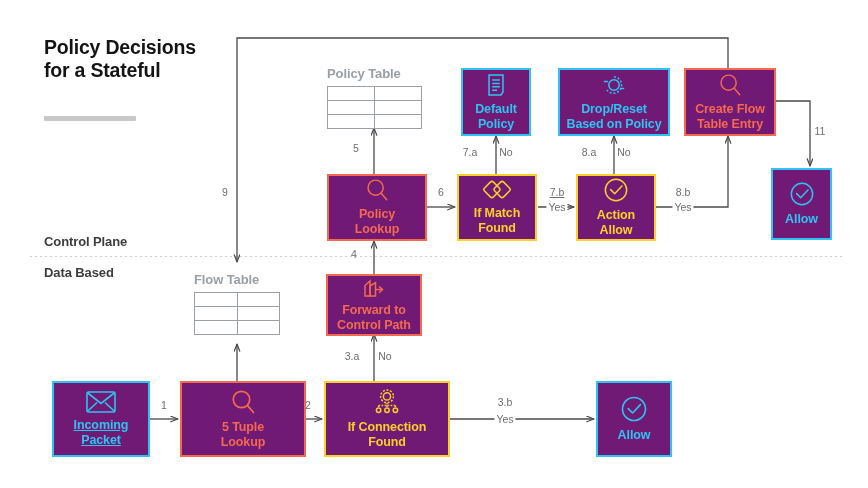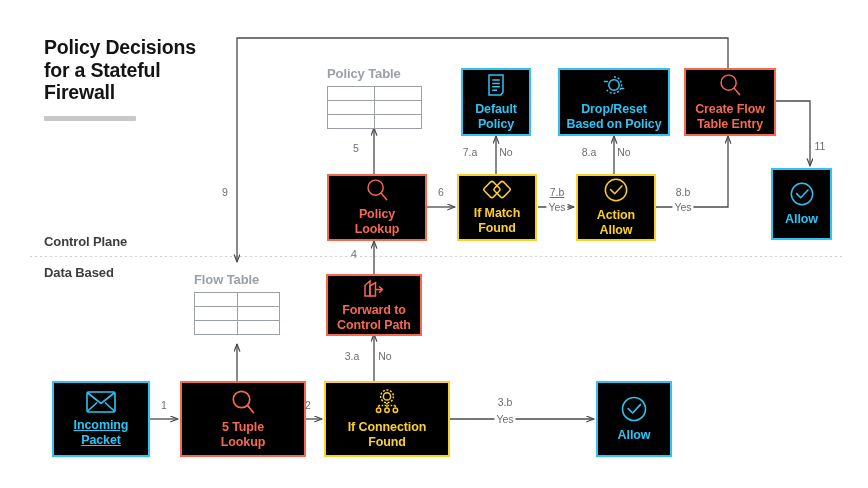--- a/index.html
+++ b/index.html
@@ -24,21 +24,21 @@
 
   
   .plane-label{
     position:absolute;font-size:13px;font-weight:bold;color:#3d3d3d;
     letter-spacing:-0.1px;white-space:nowrap;
   }
 
   
   .node{
     position:absolute;box-sizing:border-box;border:2px solid #000;
-    background:#000000;display:flex;flex-direction:column;
+    background:#701a75;display:flex;flex-direction:column;
     align-items:center;justify-content:center;
     text-align:center;line-height:1.18;font-weight:bold;font-size:12.5px;
     letter-spacing:-0.1px;
   }
   .node .ic{display:block;margin-bottom:5px;line-height:0;}
   .node .lbl{display:block;padding:0 3px;}
 
   .c-blue{border-color:#2ec3f2;color:#2ec3f2;}
   .c-red{border-color:#f4694f;color:#f4694f;}
   .c-yellow{border-color:#fbd02b;color:#fbcf2a;}
@@ -65,21 +65,20 @@
   .ebg{background:#ffffff;padding:0 2px;}
 </style>
 </head>
 <body>
 
 <div id="canvas">
 
   <div class="title">
     <div>Policy Decisions</div>
     <div>for a Stateful</div>
-    <div>Firewall</div>
   </div>
   <div class="title-rule"></div>
 
   <svg class="layer" viewBox="0 0 868 488" xmlns="http://www.w3.org/2000/svg">
     <defs>
       <marker id="ah" markerWidth="9" markerHeight="9" refX="7.6" refY="3.2" orient="auto" markerUnits="userSpaceOnUse">
         <path d="M0.4,0.4 L7.6,3.2 L0.4,6.0" fill="none" stroke="#4a4a4a" stroke-width="1.2" stroke-linecap="round" stroke-linejoin="round"></path>
       </marker>
     </defs>
 
@@ -320,15 +319,15 @@
   <div class="elabel ctr ebg" style="left:557px;top:201px;">Yes</div>
 
   <div class="elabel ctr" style="left:589px;top:146px;">8.a</div>
   <div class="elabel ctr" style="left:624px;top:146px;">No</div>
 
   <div class="elabel ctr" style="left:683px;top:186px;">8.b</div>
   <div class="elabel ctr ebg" style="left:683px;top:201px;">Yes</div>
 
   <div class="elabel ctr" style="left:225px;top:186px;">9</div>
 
-  <div class="elabel ctr" style="left:820px;top:140px;">11</div>
+  <div class="elabel ctr" style="left:820px;top:125px;">11</div>
 
 </div>
 
 </body></html>

